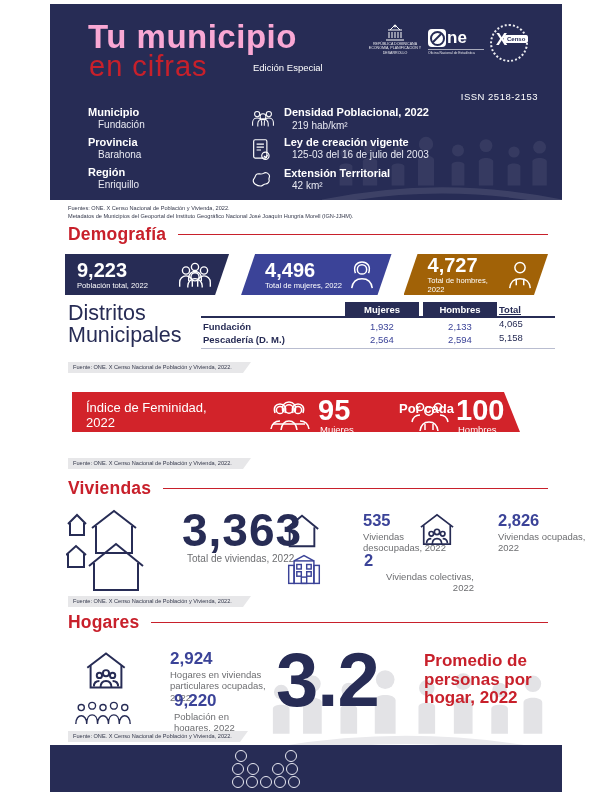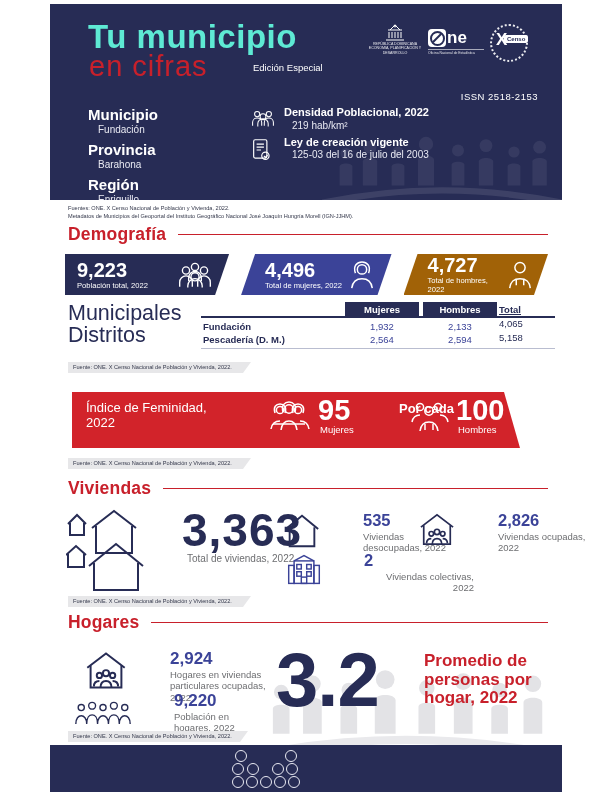--- a/index.html
+++ b/index.html
@@ -2,42 +2,42 @@
 <html><head>
 <meta charset="utf-8">
 <style>
   html,body{margin:0;padding:0;background:#fff;}
   .page{position:relative;width:612px;height:792px;background:#ffffff;overflow:hidden;
         font-family:"Liberation Sans",sans-serif;color:#272c55;}
   .abs{position:absolute;}
 
   
   .header{position:absolute;left:50px;top:4px;width:512px;height:196px;background:#272c55;overflow:hidden;}
-  .title1{position:absolute;left:38px;top:14px;font-size:33px;font-weight:bold;color:#5eead4;letter-spacing:.5px;}
+  .title1{position:absolute;left:38px;top:14px;font-size:33px;font-weight:bold;color:#f9a8d4;letter-spacing:.5px;}
   .title2{position:absolute;left:39px;top:46px;font-size:29px;color:#c8202b;letter-spacing:1px;}
   .edition{position:absolute;left:203px;top:58px;font-size:9.5px;color:#ffffff;}
   .issn{position:absolute;right:24px;top:55px;font-size:9.5px;color:#ffffff;letter-spacing:.5px;margin-top:32px;}
 
   .logo-min{position:absolute;left:314px;top:20px;width:62px;text-align:center;color:#fff;}
   .logo-min .cap{margin:0 auto;}
   .logo-min .cap-txt{font-size:3.6px;line-height:1.25;color:#fff;opacity:.9;}
   .logo-one{position:absolute;left:378px;top:24px;width:56px;color:#fff;}
   .one-row{display:flex;align-items:center;}
   .one-o{width:18px;height:18px;border-radius:4px;background:#fff;display:flex;align-items:center;justify-content:center;}
   .one-o .ring{width:11px;height:11px;border-radius:50%;border:2px solid #272c55;position:relative;}
   .one-o .ring:after{content:"";position:absolute;left:-1px;top:4px;width:12px;height:1.8px;background:#272c55;transform:rotate(-45deg);}
   .one-ne{font-size:17px;font-weight:bold;color:#fff;margin-left:1px;}
   .one-sub{font-size:3.4px;margin-top:1px;border-top:1px solid rgba(255,255,255,.7);padding-top:1px;opacity:.85;}
   .logo-censo{position:absolute;left:438px;top:18px;width:44px;height:40px;color:#fff;}
   .censo-circle{position:absolute;left:2px;top:2px;width:34px;height:34px;border:2px dotted rgba(255,255,255,.9);border-radius:50%;}
   .censo-x{position:absolute;left:8px;top:8px;font-size:17px;font-weight:bold;color:#fff;}
   .censo-pill{position:absolute;left:16px;top:13px;background:#fff;color:#272c55;font-size:6px;font-weight:bold;padding:1px 3px;border-radius:2px;}
 
   .info-left{position:absolute;left:38px;top:102px;}
-  .info-left .lbl{font-size:15px;font-weight:bold;color:#fff;}
+  .info-left .lbl{font-size:11px;font-weight:bold;color:#fff;}
   .info-left .val{font-size:10px;color:#e8e9f2;margin:1px 0 6px 10px;}
   .info-right{position:absolute;left:200px;top:102px;width:260px;}
   .iritem{display:flex;margin-bottom:4px;}
   .iricon{width:26px;flex:0 0 26px;margin-right:8px;color:#fff;padding-top:1px;}
   .iritem .lbl{font-size:11px;font-weight:bold;color:#fff;line-height:1.15;}
   .iritem .val{font-size:10px;color:#e8e9f2;margin-left:8px;line-height:1.3;}
 
   .sil{position:absolute;pointer-events:none;}
 
   
@@ -67,21 +67,21 @@
   .dm-row{display:flex;}
   .dm-name{flex:1;color:#272c55;font-weight:bold;padding:2.5px 2px 0 2px;}
   .dm-c{width:78px;text-align:center;padding-top:2.5px;color:#3b4398;}
   .dm-t{width:56px;text-align:left;padding-top:0;color:#272c55;}
   .dm-head .hcell{background:#272c55;color:#fff;font-weight:bold;text-align:center;width:74px;margin:0 2px;padding:1.5px 0;}
   .dm-head .htot{color:#272c55;font-weight:bold;width:56px;padding:1.5px 0;text-decoration:underline;}
   .dm-hline{border-bottom:2px solid #272c55;}
   .dm-bot{border-bottom:1px solid #b9bdd0;padding-bottom:3px;}
 
   
-  .fem{position:absolute;left:72px;top:392px;width:448px;height:56px;background:#d2232a;color:#fff;
+  .fem{position:absolute;left:72px;top:392px;width:448px;height:40px;background:#d2232a;color:#fff;
        clip-path:polygon(0 0,calc(100% - 16px) 0,100% 100%,0 100%);}
   .fem-title{position:absolute;left:14px;top:9px;width:150px;font-size:13px;line-height:1.15;}
   .fem-icon1{position:absolute;left:196px;top:8px;}
   .fem-95{position:absolute;left:246px;top:2px;font-size:29px;font-weight:bold;}
   .fem-95l{position:absolute;left:248px;top:32px;font-size:9.5px;}
   .fem-por{position:absolute;left:296px;top:10px;font-size:13px;font-weight:bold;line-height:1.05;padding-left:31px;}
   .fem-icon2{position:absolute;left:336px;top:8px;}
   .fem-100{position:absolute;left:384px;top:2px;font-size:29px;font-weight:bold;}
   .fem-100l{position:absolute;left:386px;top:32px;font-size:9.5px;}
 
@@ -205,20 +205,31 @@
             <circle cx="21" cy="25" r="5"></circle>
                 <path d="M19 25l2 2 3-3"></path>
           </g>
             </svg>
         </div>
         <div>
           <div class="lbl">Ley de creación vigente</div>
           <div class="val">125-03 del 16 de julio del 2003</div>
         </div>
       </div>
+      <div class="iritem">
+        <div class="iricon">
+          <svg width="24" height="22" viewBox="0 0 34 30">
+              <path d="M7 22c-3-2-3-6-1-8s1-5 4-6 6 1 9-1 6-1 8 2-1 4 0 7-2 6-5 6-4 3-7 3-5-1-8-3z" fill="none" stroke="#fff" stroke-width="1.6"></path>
+            </svg>
+        </div>
+        <div>
+          <div class="lbl">Extensión Territorial</div>
+          <div class="val">42 km²</div>
+        </div>
+      </div>
     </div>
   </div>
 
   <div class="fuente2l" style="left:68px;top:204px;">
     <div>Fuentes: ONE. X Censo Nacional de Población y Vivienda, 2022.</div>
     <div>Metadatos de Municipios del Geoportal del Instituto Geográfico Nacional José Joaquín Hungría Morell (IGN-JJHM).</div>
   </div>
 
   <div class="sechead" style="left:68px;top:224px;width:480px;">
     <span class="txt">Demografía</span>
@@ -273,22 +284,22 @@
               <path d="M4 31c1-8 5-10 11-10s10 2 11 10"></path>
               <path d="M11 22v6M19 22v6"></path>
         </g>
           </svg>
       </div>
     </div>
   </div>
 
   <div class="dm">
     <div class="dm-title">
+      <div>Distritos</div>
       <div>Municipales</div>
-      <div>Distritos</div>
     </div>
     <div class="dm-table">
       <div class="dm-row dm-head dm-hline">
         <div class="dm-name"></div>
         <div class="hcell">Mujeres</div>
         <div class="hcell">Hombres</div>
         <div class="htot">Total</div>
       </div>
       <div class="dm-row">
         <div class="dm-name">Fundación</div>

